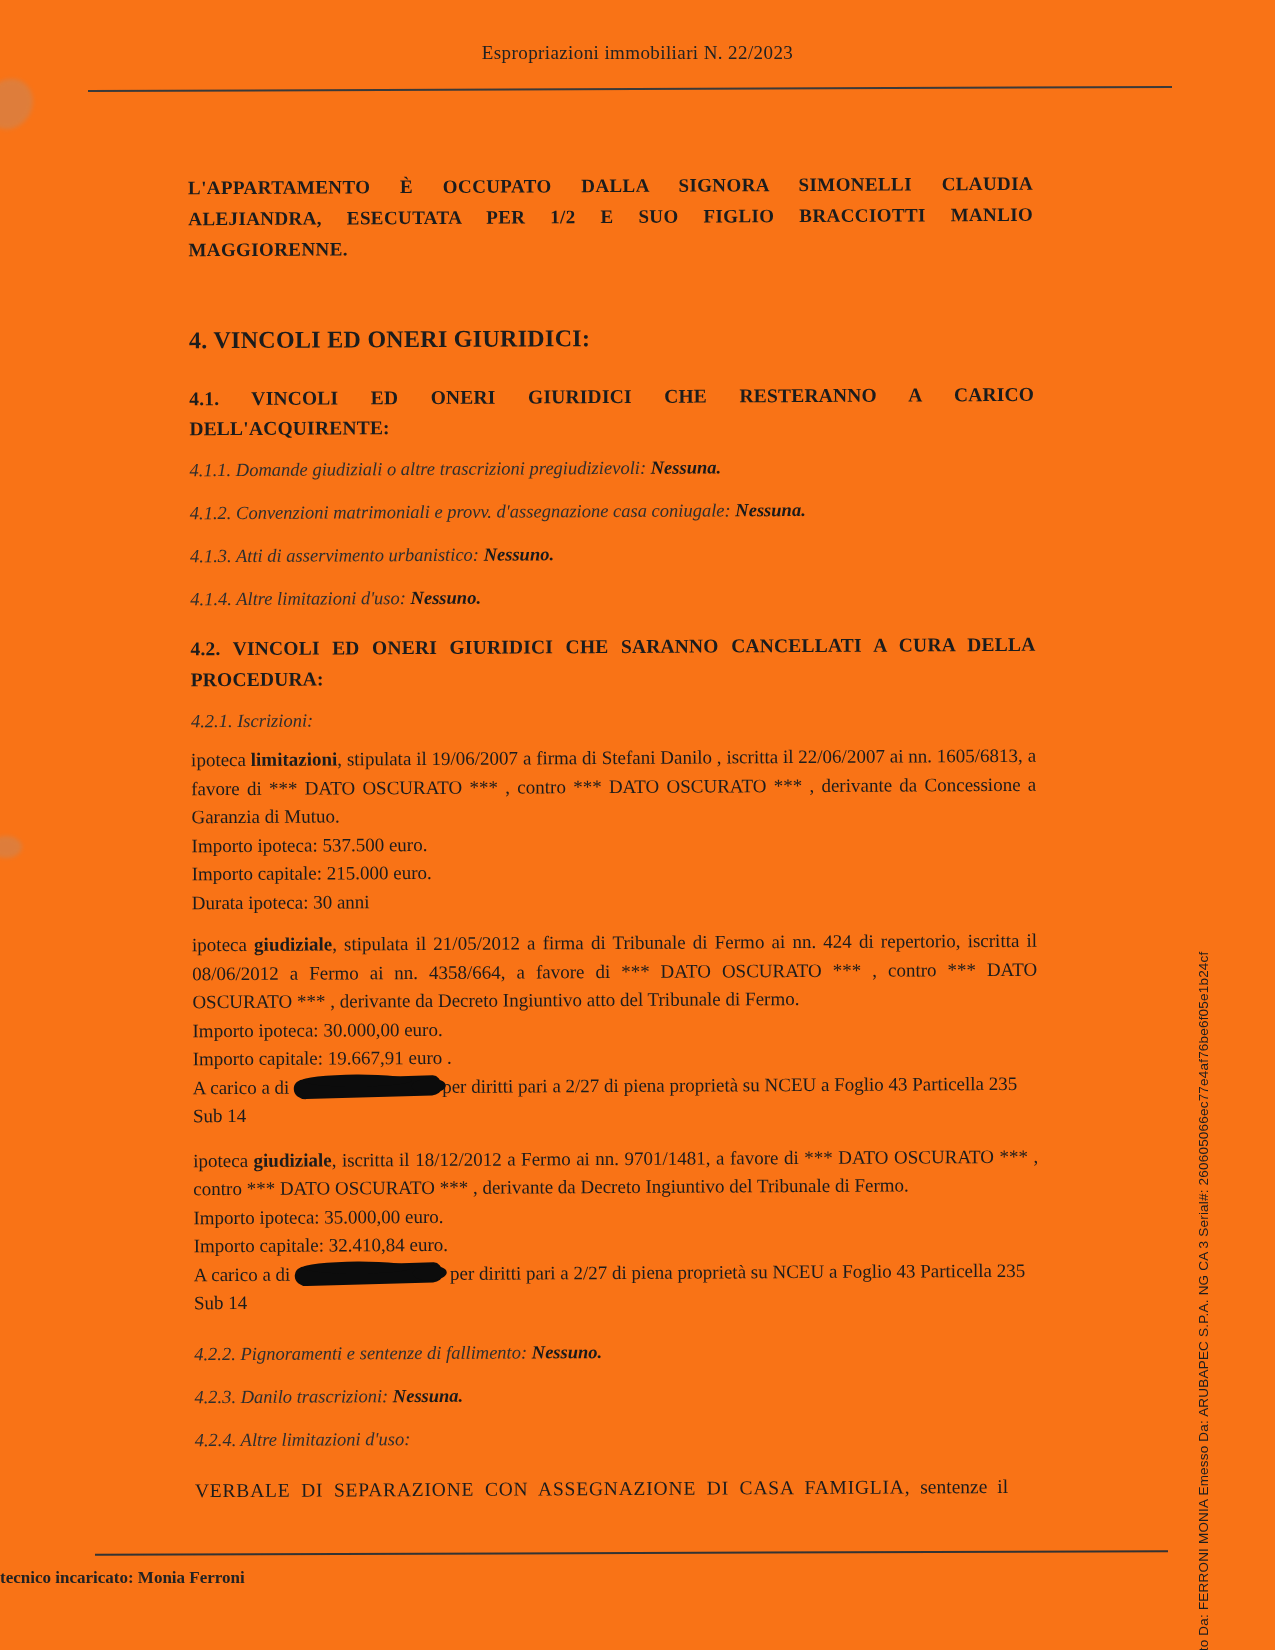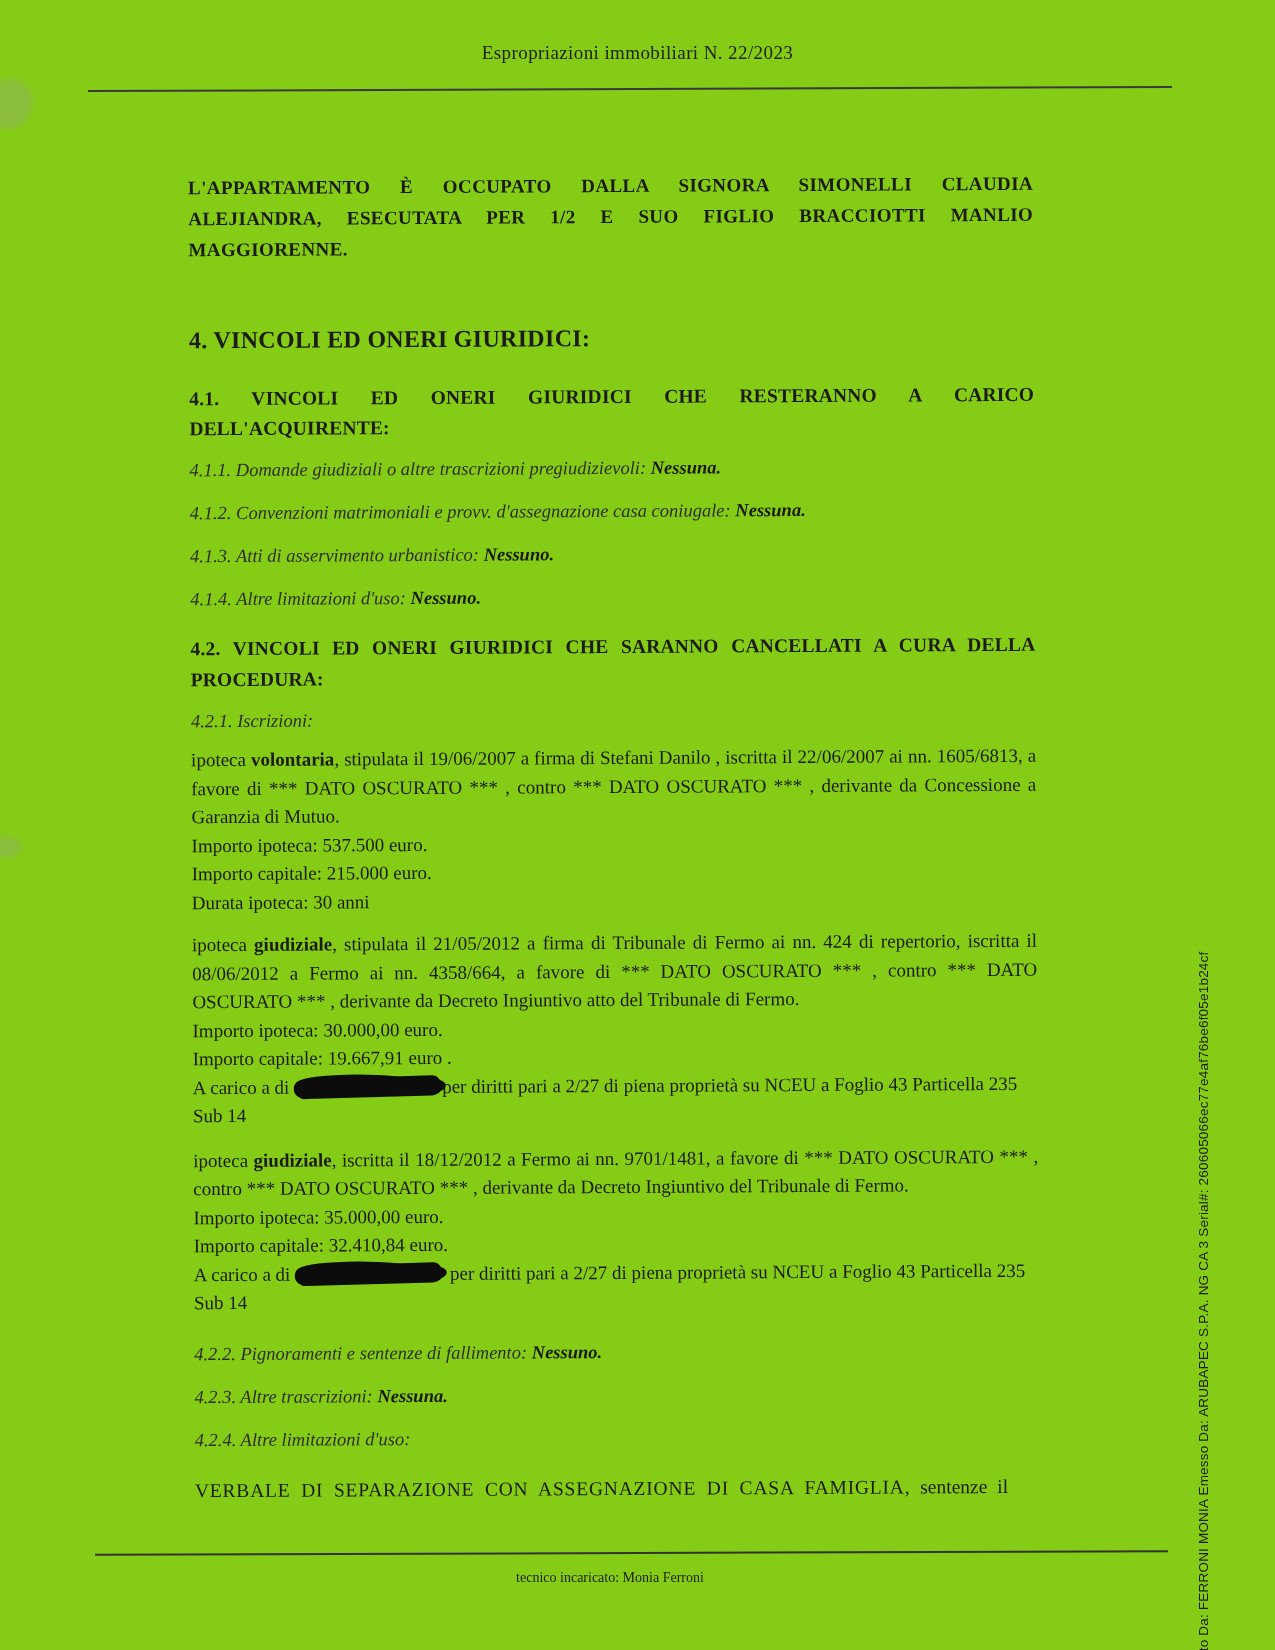--- a/index.html
+++ b/index.html
@@ -1,18 +1,18 @@
 <!DOCTYPE html>
 <html lang="it"><head>
 <meta charset="utf-8">
 <style>
   html,body{margin:0;padding:0;background:#e8e8e8;}
   .page{
     position:relative; width:1275px; height:1650px; margin:0 auto;
-    background:#84cc16; overflow:hidden;
+    background:#f97316; overflow:hidden;
     font-family:"Liberation Serif", serif; color:#1c1c1c;
   }
   
   .header-title{
     position:absolute; top:42px; left:0; right:0;
     text-align:center; font-size:19px; letter-spacing:.4px; color:#222;
   }
   .header-rule{
     position:absolute; top:88px; left:88px; width:1084px; height:0;
     border-top:2.6px solid #3a3a3a; transform:rotate(-0.22deg);
@@ -58,22 +58,22 @@
     margin:24px 0 0; font-size:19.5px; line-height:30px;
     text-align:justify; word-spacing:5px;
   }
   .verbale .caps{ letter-spacing:.8px;}
   
   .footer-rule{
     position:absolute; top:1552px; left:95px; width:1073px; height:0;
     border-top:2.4px solid #333; transform:rotate(-0.18deg);
   }
   .footer-text{
-    position:absolute; top:1566px; left:0; right:55px; text-align:center;
-    font-size:14px; line-height:23px; color:#222;
+    position:absolute; top:1566px; left:0; right:55px; text-align:left;
+    font-size:17px; line-height:23px; color:#222;font-weight:bold;
   }
   
   .stamp{
     position:absolute; left:1196px; top:1659px; width:835px;
     transform:rotate(-90deg); transform-origin:0 0;
     font-family:"Liberation Sans", sans-serif; font-size:13.5px;
     color:#1d1d1d; white-space:nowrap; letter-spacing:.2px;
   }
   
   .smudge{ position:absolute; background:#9a9a9a; opacity:.28; border-radius:50%;}
@@ -114,21 +114,21 @@
     <div class="it-item">
       <span>4.1.4. Altre limitazioni d'uso:</span>
       <b>Nessuno.</b>
     </div>
 
     <div class="s-sub-title s42-title">4.2. VINCOLI ED ONERI GIURIDICI CHE SARANNO CANCELLATI A CURA DELLA PROCEDURA:</div>
 
     <div class="it-item s421">4.2.1. Iscrizioni:</div>
 
     <div class="mortgage">
-      <p><span>ipoteca </span><b>volontaria</b><span>, stipulata il 19/06/2007 a firma di Stefani Danilo , iscritta il 22/06/2007 ai nn. 1605/6813, a favore di *** DATO OSCURATO *** , contro *** DATO OSCURATO *** , derivante da Concessione a Garanzia di Mutuo.</span></p>
+      <p><span>ipoteca </span><b>limitazioni</b><span>, stipulata il 19/06/2007 a firma di Stefani Danilo , iscritta il 22/06/2007 ai nn. 1605/6813, a favore di *** DATO OSCURATO *** , contro *** DATO OSCURATO *** , derivante da Concessione a Garanzia di Mutuo.</span></p>
       <div class="details">Importo ipoteca: 537.500 euro.</div>
       <div class="details">Importo capitale: 215.000 euro.</div>
       <div class="details">Durata ipoteca: 30 anni</div>
     </div>
 
     <div class="mortgage m2">
       <p><span>ipoteca </span><b>giudiziale</b><span>, stipulata il 21/05/2012 a firma di Tribunale di Fermo ai nn. 424 di repertorio, iscritta il 08/06/2012 a Fermo ai nn. 4358/664, a favore di *** DATO OSCURATO *** , contro *** DATO OSCURATO *** , derivante da Decreto Ingiuntivo atto del Tribunale di Fermo.</span></p>
       <div class="details">Importo ipoteca: 30.000,00 euro.</div>
       <div class="details">Importo capitale: 19.667,91 euro .</div>
       <div class="details"><span>A carico a di </span><span class="redaction"></span><span>per diritti pari a 2/27 di piena proprietà su NCEU a Foglio 43 Particella 235 Sub 14</span></div>
@@ -139,21 +139,21 @@
       <div class="details">Importo ipoteca: 35.000,00 euro.</div>
       <div class="details">Importo capitale: 32.410,84 euro.</div>
       <div class="details"><span>A carico a di </span><span class="redaction gap"></span><span>per diritti pari a 2/27 di piena proprietà su NCEU a Foglio 43 Particella 235 Sub 14</span></div>
     </div>
 
     <div class="it-item" style="margin-top:24px;">
       <span>4.2.2. Pignoramenti e sentenze di fallimento:</span>
       <b>Nessuno.</b>
     </div>
     <div class="it-item">
-      <span>4.2.3. Altre trascrizioni:</span>
+      <span>4.2.3. Danilo trascrizioni:</span>
       <b>Nessuna.</b>
     </div>
     <div class="it-item">4.2.4. Altre limitazioni d'uso:</div>
 
     <p class="verbale"><span class="caps">VERBALE DI SEPARAZIONE CON ASSEGNAZIONE DI CASA FAMIGLIA,</span><span> sentenze il</span></p>
 
   </div>
 
   <div class="footer-rule"></div>
   <div class="footer-text">

